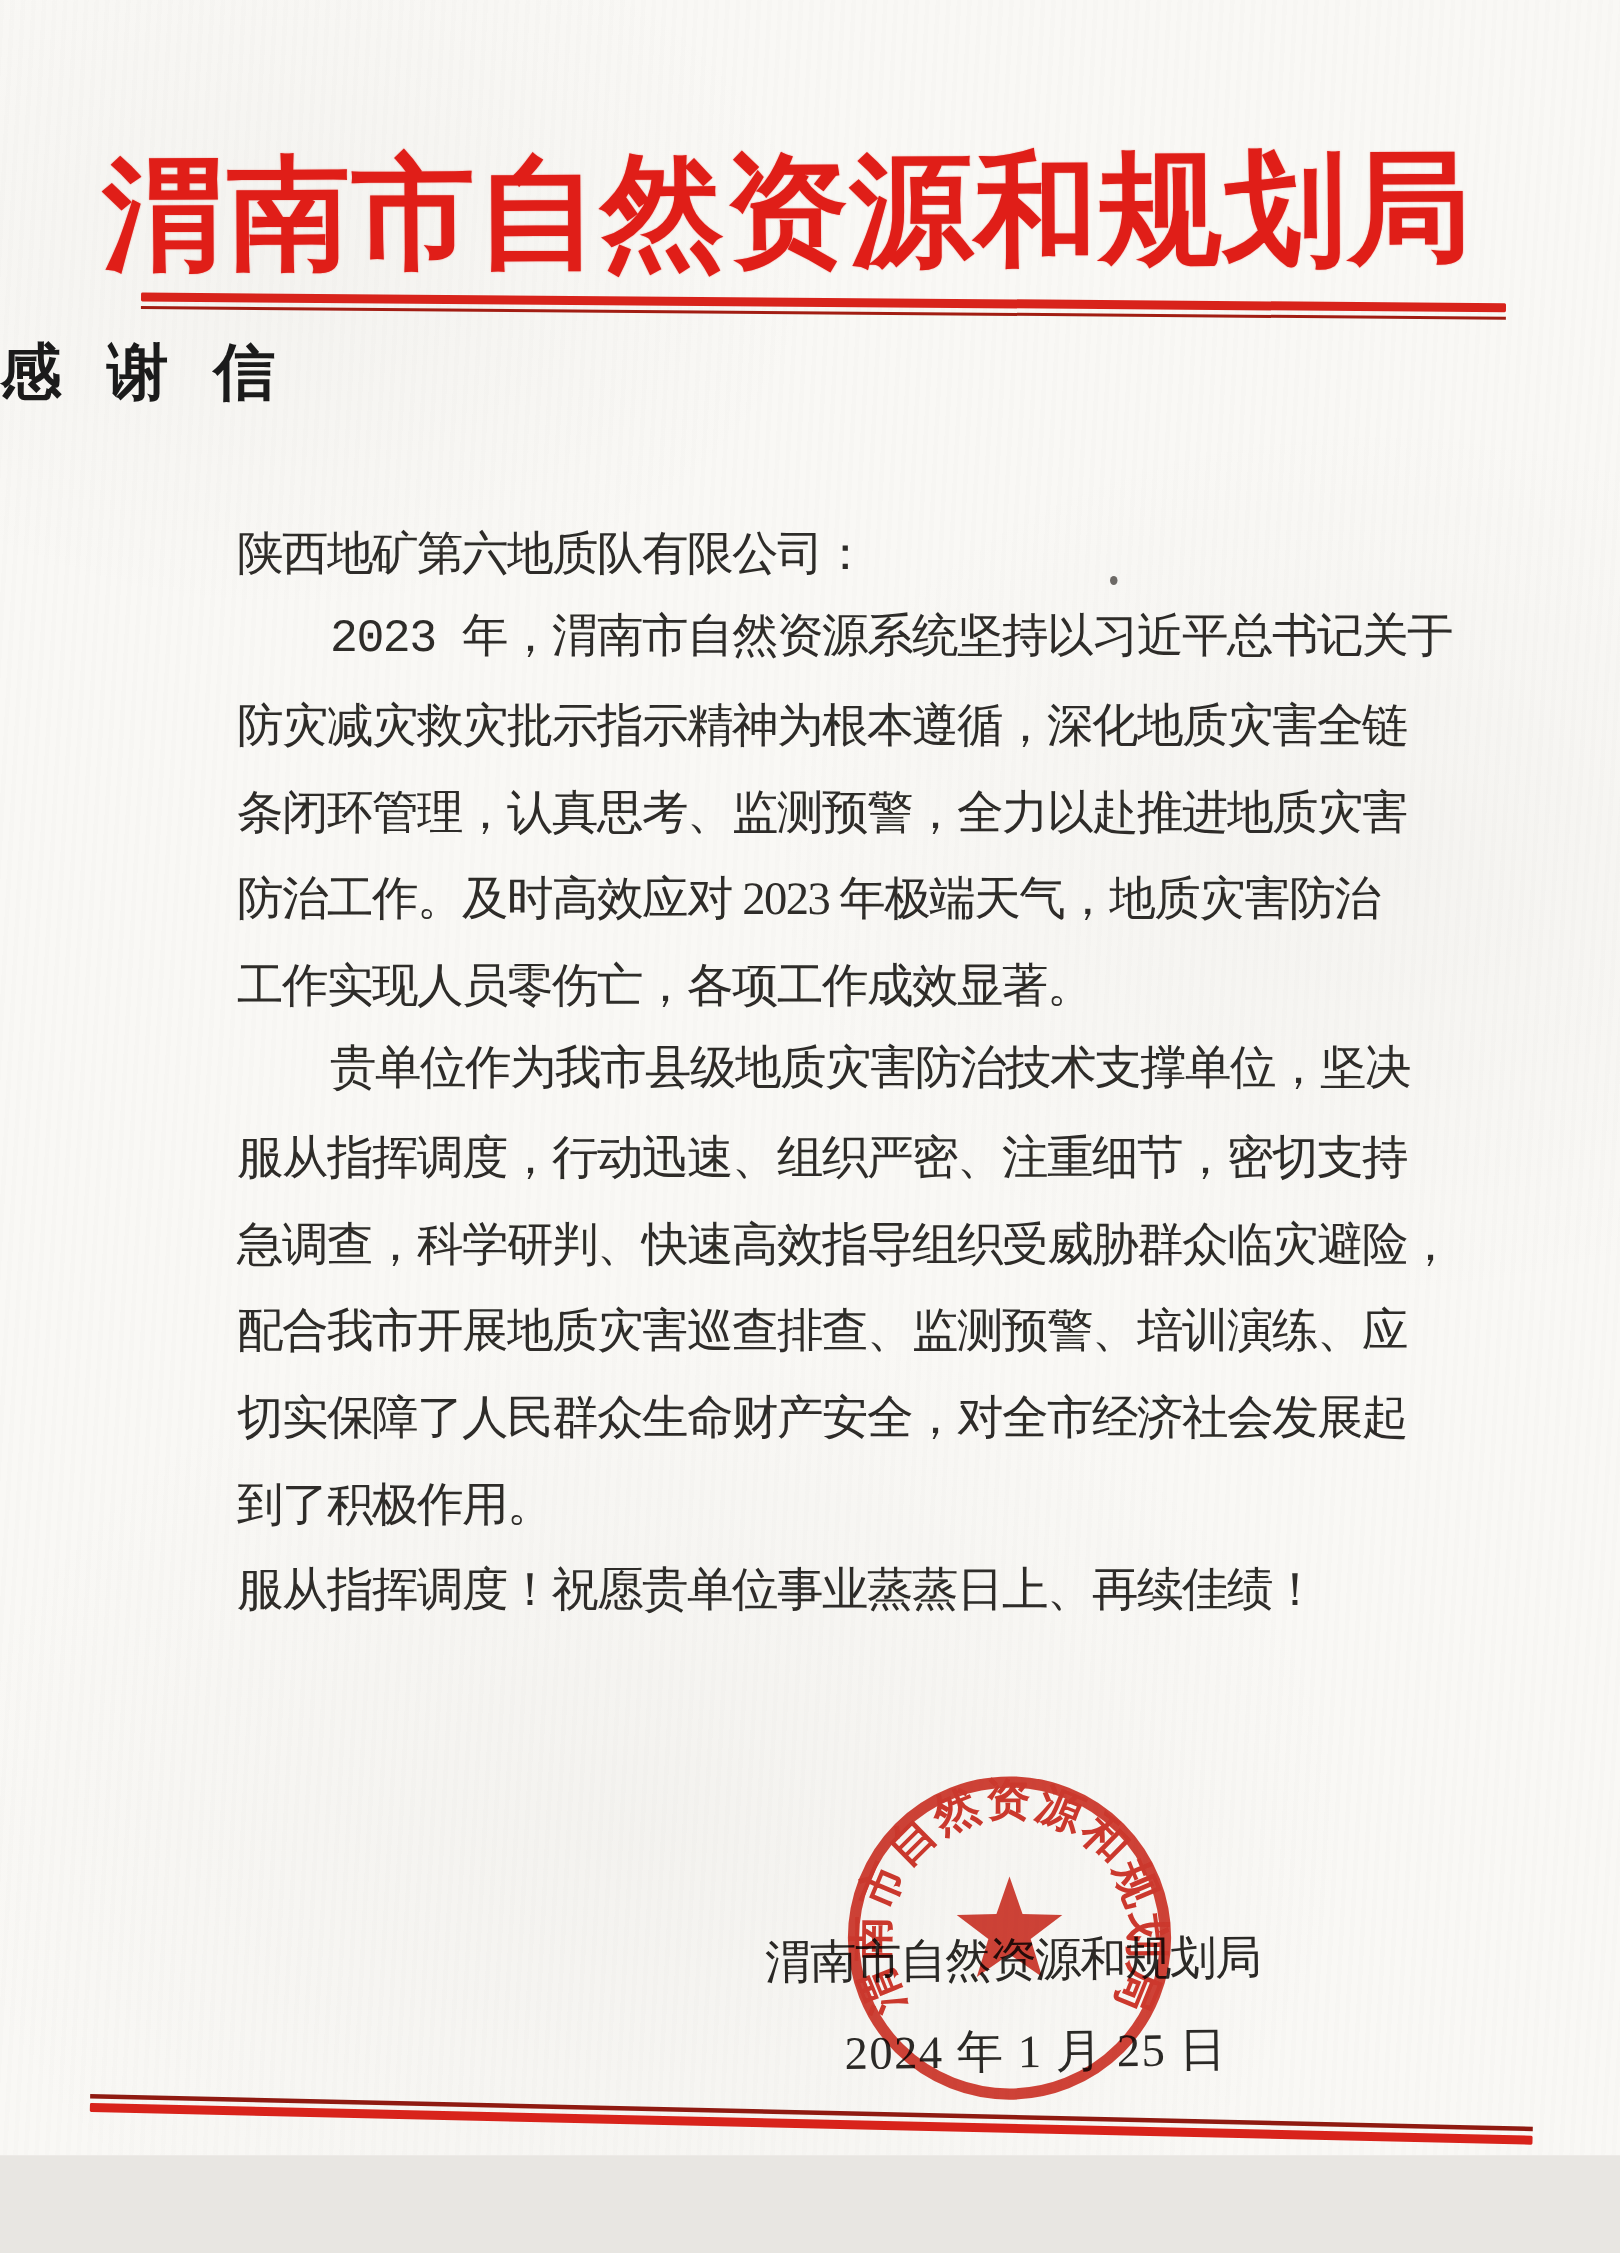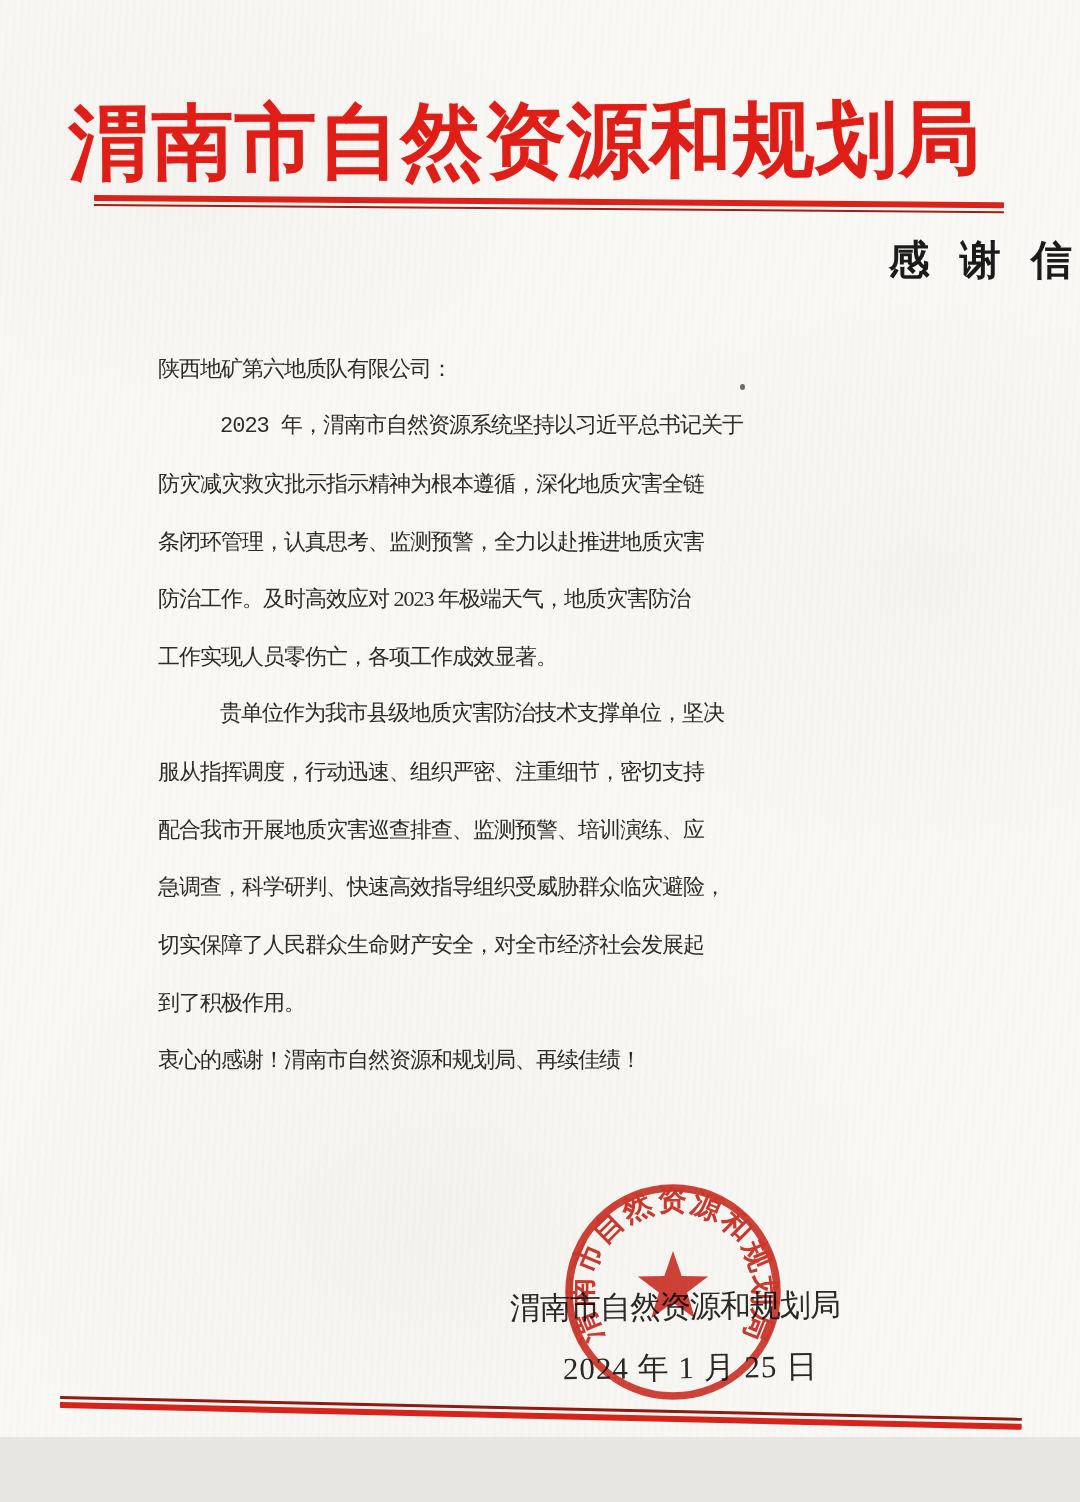--- a/index.html
+++ b/index.html
@@ -35,30 +35,30 @@
   }
 
   .rule-top {
     position:absolute; top:195px; left:94px; width:910px;
     transform:rotate(0.45deg); transform-origin:left center;
   }
   .rule-top .thick { height:6px; background:#d8231b; border-radius:1px; }
   .rule-top .thin  { height:2px; background:#a21d13; margin-top:3px; }
 
   .doc-title {
-    position:absolute; top:233px; left:0; width:1080px;
-    text-align:right;
+    position:absolute; top:221px; left:0; width:1080px;
+    text-align:left;
     font-family:"DejaVu Sans", sans-serif;
     font-size:41px; font-weight:bold; color:#1b1b1b;
     letter-spacing:8px; white-space:nowrap;
   }
 
   .letter-body {
     position:absolute; top:340px; left:158px; width:800px;
-    font-size:22px; color:#2e2c29;
+    font-size:31px; color:#2e2c29;
   }
   .letter-body .line {
     height:57.6px; line-height:57.6px;
     letter-spacing:-1px; white-space:nowrap;
   }
   .letter-body .line.indent { padding-left:62px;font-family:Liberation Mono, monospace; }
 
   .signature {
     position:absolute; top:1286px; left:510px;
     font-size:31px; color:#2b2926; letter-spacing:-1px;
@@ -110,25 +110,25 @@
 
   <div class="letter-body">
     <div class="line">陕西地矿第六地质队有限公司：</div>
     <div class="line indent">2023 年，渭南市自然资源系统坚持以习近平总书记关于</div>
     <div class="line">防灾减灾救灾批示指示精神为根本遵循，深化地质灾害全链</div>
     <div class="line">条闭环管理，认真思考、监测预警，全力以赴推进地质灾害</div>
     <div class="line">防治工作。及时高效应对 2023 年极端天气，地质灾害防治</div>
     <div class="line">工作实现人员零伤亡，各项工作成效显著。</div>
     <div class="line indent">贵单位作为我市县级地质灾害防治技术支撑单位，坚决</div>
     <div class="line">服从指挥调度，行动迅速、组织严密、注重细节，密切支持</div>
+    <div class="line">急调查，科学研判、快速高效指导组织受威胁群众临灾避险，</div>
     <div class="line">配合我市开展地质灾害巡查排查、监测预警、培训演练、应</div>
-    <div class="line">急调查，科学研判、快速高效指导组织受威胁群众临灾避险，</div>
     <div class="line">切实保障了人民群众生命财产安全，对全市经济社会发展起</div>
     <div class="line">到了积极作用。</div>
-    <div class="line">衷心的感谢！渭南市自然资源和规划局、再续佳绩！</div>
+    <div class="line">服从指挥调度！祝愿贵单位事业蒸蒸日上、再续佳绩！</div>
   </div>
 
   <div class="speck"></div>
 
   <div class="signature">渭南市自然资源和规划局</div>
 
   <div class="sign-date">2024 年 1 月 25 日</div>
 
   <svg class="seal" viewBox="-120 -120 240 240" xmlns="http://www.w3.org/2000/svg">
     <defs>

